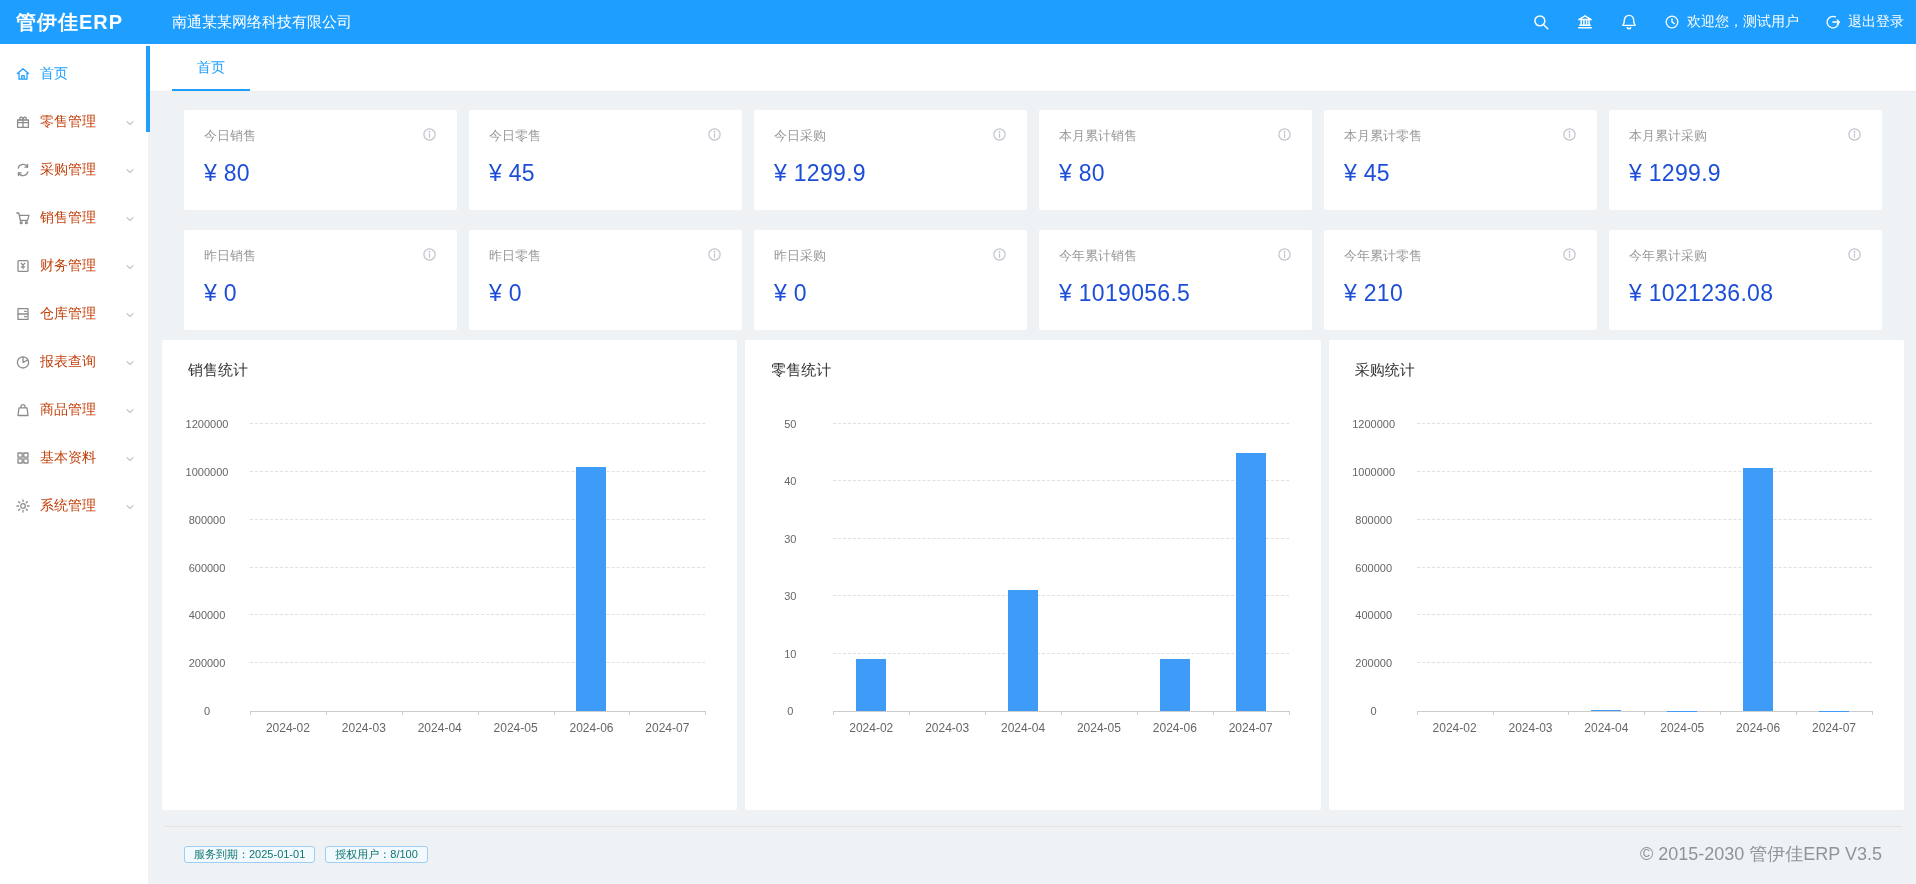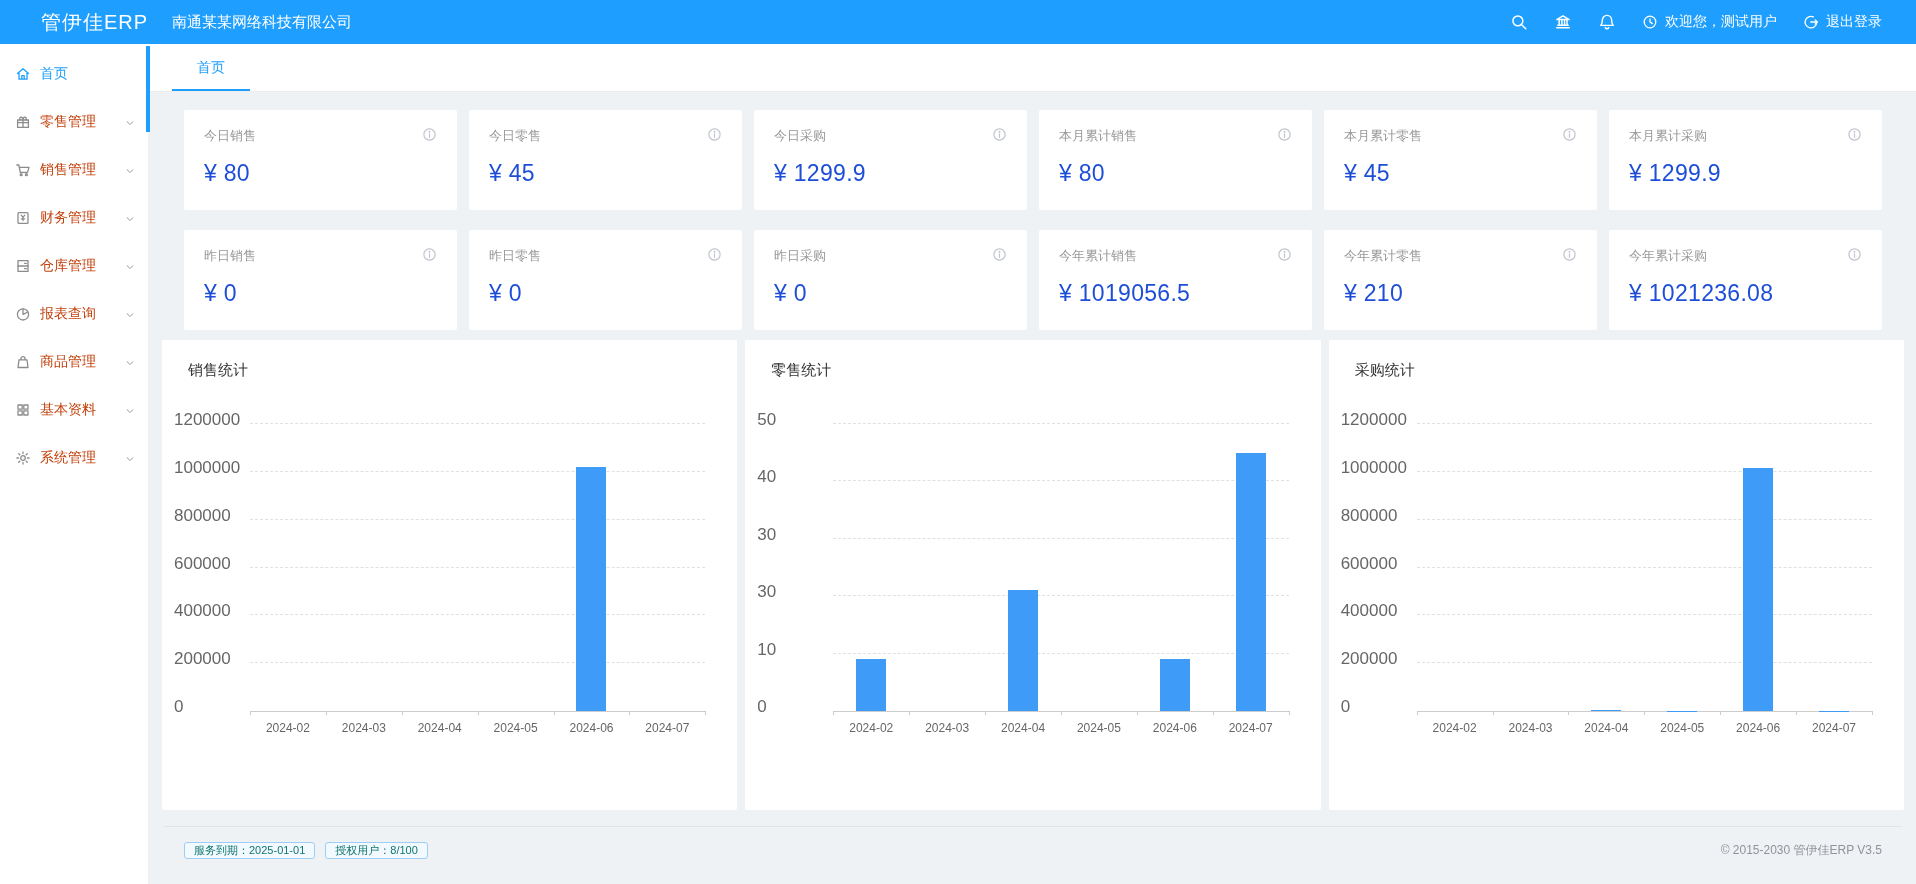--- a/index.html
+++ b/index.html
@@ -2,23 +2,23 @@
 <html><head>
 <meta charset="utf-8">
 <style>
   * { box-sizing: border-box; margin: 0; padding: 0; }
   html,body { width:1916px; height:884px; overflow:hidden;
     font-family:"Liberation Sans","DejaVu Sans",sans-serif; background:#eff2f5; }
 
   
   .header { position:absolute; top:0; left:0; width:1916px; height:44px;
     background:#1e9fff; display:flex; align-items:center; color:#fff; z-index:20; }
-  .logo { width:148px; padding-left:16px; font-size:20px; font-weight:normal; letter-spacing:1px;text-align:right; }
+  .logo { width:148px; padding-left:16px; font-size:20px; font-weight:bold; letter-spacing:1px; }
   .company { font-size:15px; margin-left:24px; }
-  .header-right { margin-left:auto; display:flex; align-items:center; gap:26px; padding-right:34px; }
+  .header-right { margin-left:auto; display:flex; align-items:center; gap:26px; padding-right:12px; }
   .hicon { width:18px; height:18px; display:inline-flex; cursor:pointer; }
   .hicon svg { width:18px; height:18px; }
   .hgroup { display:flex; align-items:center; gap:7px; font-size:14px; cursor:pointer; }
   .hgroup .hicon { width:16px; height:16px; }
   .hgroup .hicon svg { width:16px; height:16px; }
 
   
   .sidebar { position:absolute; top:44px; left:0; bottom:0; width:148px;
     background:#fff; padding-top:6px; z-index:10; }
   .side-item { height:48px; display:flex; align-items:center; padding:0 12px 0 15px;
@@ -53,34 +53,34 @@
   .stat-top .icon { width:15px; height:15px; color:#c0c4cc; cursor:pointer; }
   .stat-top .icon svg { width:15px; height:15px; }
   .stat-value { margin-top:15px; font-size:23px; color:#1d4ed8; letter-spacing:0.3px; }
 
   .charts-row { display:flex; gap:8px; margin-top:10px; }
   .chart-panel { flex:1; background:#fff; height:470px; border-radius:2px; position:relative; }
   .chart-title { padding:21px 0 0 26px; font-size:15px; color:#333; }
   .plot { position:absolute; left:88px; right:32px; top:84px; height:288px;
     border-bottom:1px solid #ccc; }
   .gridline { position:absolute; left:0; right:0; height:0; border-top:1px dashed #e0e0e0; }
-  .ylabel { position:absolute; left:-76px; width:66px; text-align:left;
-    font-size:17px; color:#666; }
+  .ylabel { position:absolute; left:-76px; width:66px; text-align:center;
+    font-size:11px; color:#666; }
   .bar { position:absolute; bottom:0; width:30px; background:#3e9bf7; }
   .xlabel { position:absolute; top:calc(100% + 10px); transform:translateX(-50%);
     font-size:12px; color:#666; white-space:nowrap; }
   .xtick { position:absolute; top:100%; width:1px; height:4px; background:#ccc; }
 
   
   .footer { margin:16px 2px 0 2px; border-top:1px solid #e3e3e3;
     padding:15px 8px 0 8px; display:flex; align-items:center; }
   .badges { display:flex; gap:10px; margin-left:12px; }
   .badge { border:1px solid #9ecdf5; background:#f2f9ff; color:#0f766e;
     font-size:11px; padding:0 9px; border-radius:3px; }
-  .copyright { margin-left:auto; color:#909399; font-size:12px; padding-right:12px; }
+  .copyright { margin-left:auto; color:#909399; font-size:18px; padding-right:12px; }
 </style>
 </head>
 <body>
 
 <div class="header">
   <div class="logo">管伊佳ERP</div>
   <div class="company">南通某某网络科技有限公司</div>
   <div class="header-right">
     <span id="header-icons" style="display: inline-flex; gap: 26px;">
         <span class="hicon">
@@ -133,20 +133,30 @@
           <rect x="2.6" y="6" width="10.8" height="7.4"></rect>
           <path d="M8 6v7.4M2.6 8.6h10.8M5.6 6C4.1 5.5 4.5 3 6 3.2 7.4 3.4 8 5 8 6c0-1 .6-2.6 2-2.8 1.5-.2 1.9 2.3.4 2.8"></path>
         </svg></span>
       <span>零售管理</span>
       <span class="chev"><svg viewBox="0 0 16 16" fill="none" stroke="currentColor" stroke-width="1.3" stroke-linecap="round" stroke-linejoin="round">
           <path d="M4 6.2 8 10l4-3.8"></path>
         </svg></span>
     </div>
     <div class="side-item">
       <span class="icon"><svg viewBox="0 0 16 16" fill="none" stroke="currentColor" stroke-width="1.3" stroke-linecap="round" stroke-linejoin="round">
+          <path d="M3.2 6.2a5 5 0 0 1 9.3-1.1M12.8 9.8a5 5 0 0 1-9.3 1.1"></path>
+          <path d="M12.6 2.4v2.7H9.9M3.4 13.6v-2.7h2.7"></path>
+        </svg></span>
+      <span>采购管理</span>
+      <span class="chev"><svg viewBox="0 0 16 16" fill="none" stroke="currentColor" stroke-width="1.3" stroke-linecap="round" stroke-linejoin="round">
+          <path d="M4 6.2 8 10l4-3.8"></path>
+        </svg></span>
+    </div>
+    <div class="side-item">
+      <span class="icon"><svg viewBox="0 0 16 16" fill="none" stroke="currentColor" stroke-width="1.3" stroke-linecap="round" stroke-linejoin="round">
           <path d="M1.8 3h2l1.5 7.4h7.2L14 5.4H4.6"></path>
           <circle cx="6.2" cy="12.7" r="1"></circle>
           <circle cx="11.4" cy="12.7" r="1"></circle>
         </svg></span>
       <span>销售管理</span>
       <span class="chev"><svg viewBox="0 0 16 16" fill="none" stroke="currentColor" stroke-width="1.3" stroke-linecap="round" stroke-linejoin="round">
           <path d="M4 6.2 8 10l4-3.8"></path>
         </svg></span>
     </div>
     <div class="side-item">

